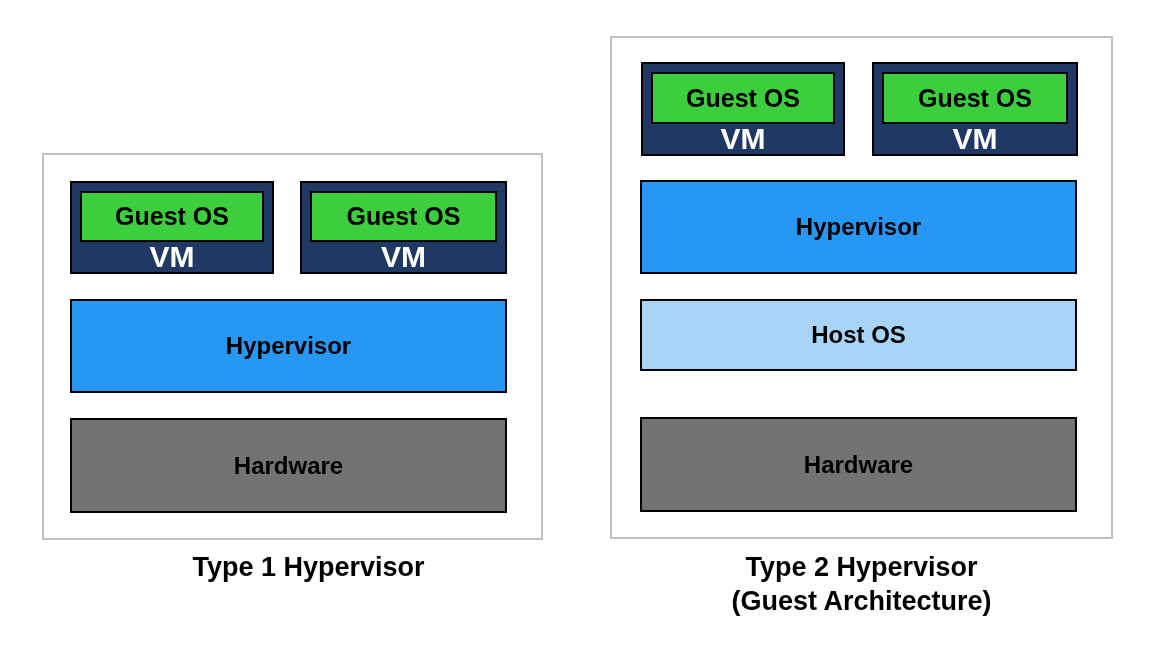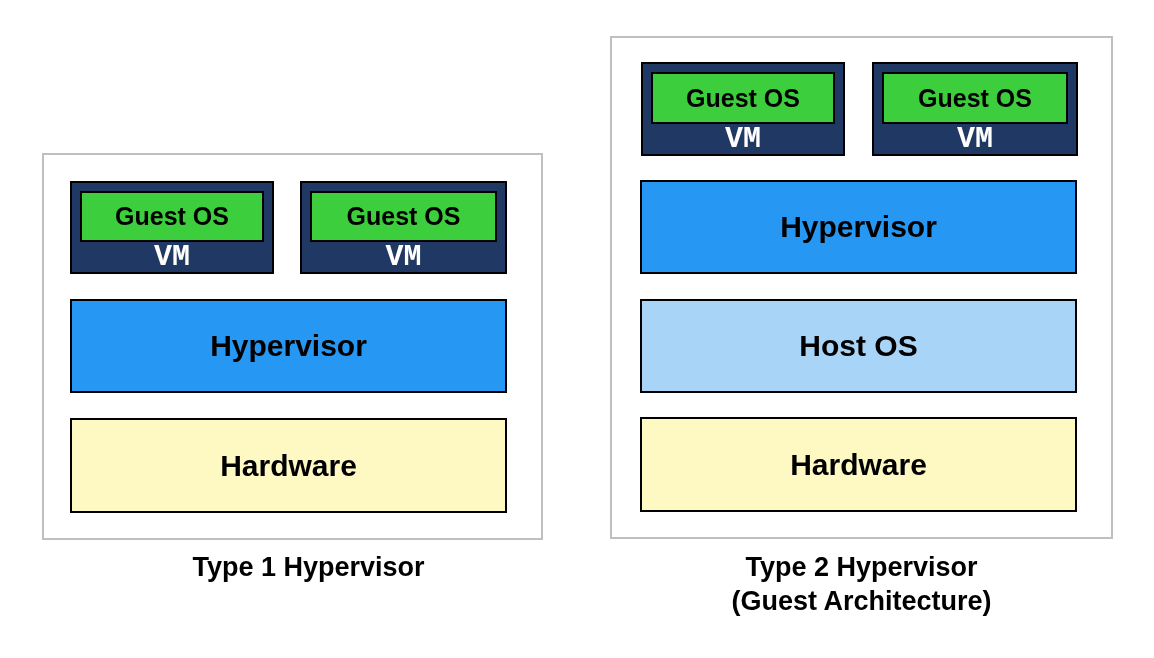--- a/index.html
+++ b/index.html
@@ -55,44 +55,43 @@
   }
   .vm-label {
     flex: 1;
     display: flex;
     align-items: center;
     justify-content: center;
     color: #ffffff;
     font-weight: bold;
     font-size: 30px;
     line-height: 1;
-    font-family: Liberation Mono, monospace;
   }
 
   
   .layer {
     font-weight: bold;
-    font-size: 30px;
+    font-size: 24px;
     line-height: 1;
   }
   .layer-hypervisor { background: #2697f3; }
   .layer-hostos     { background: #a8d4f7; }
-  .layer-hardware   { background: #fef9c3; }
+  .layer-hardware   { background: #737373; }
 
   
   #l-vm1 { left: 26px;  top: 26px;  width: 204px; height: 93px; }
   #l-vm2 { left: 256px; top: 26px;  width: 207px; height: 93px; }
   #l-hyp { left: 26px;  top: 144px; width: 437px; height: 94px; }
   #l-hw  { left: 26px;  top: 263px; width: 437px; height: 95px; }
 
   
   #r-vm1  { left: 29px;  top: 24px;  width: 204px; height: 94px; }
   #r-vm2  { left: 260px; top: 24px;  width: 206px; height: 94px; }
   #r-hyp  { left: 28px;  top: 142px; width: 437px; height: 94px; }
-  #r-host { left: 28px;  top: 261px; width: 437px; height: 94px; }
+  #r-host { left: 28px;  top: 261px; width: 437px; height: 72px; }
   #r-hw   { left: 28px;  top: 379px; width: 437px; height: 95px; }
 
   
   .caption {
     position: absolute;
     text-align: center;
     font-weight: bold;
     font-size: 27px;
     line-height: 34px;
     color: #000000;

